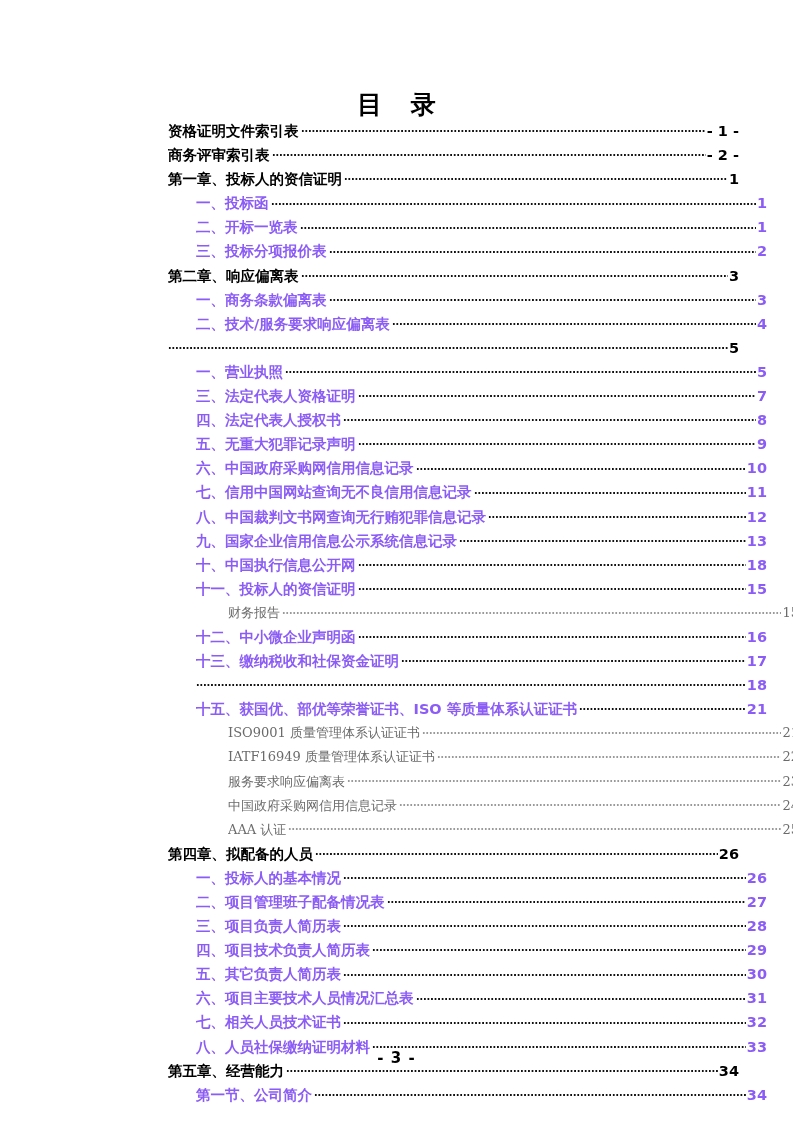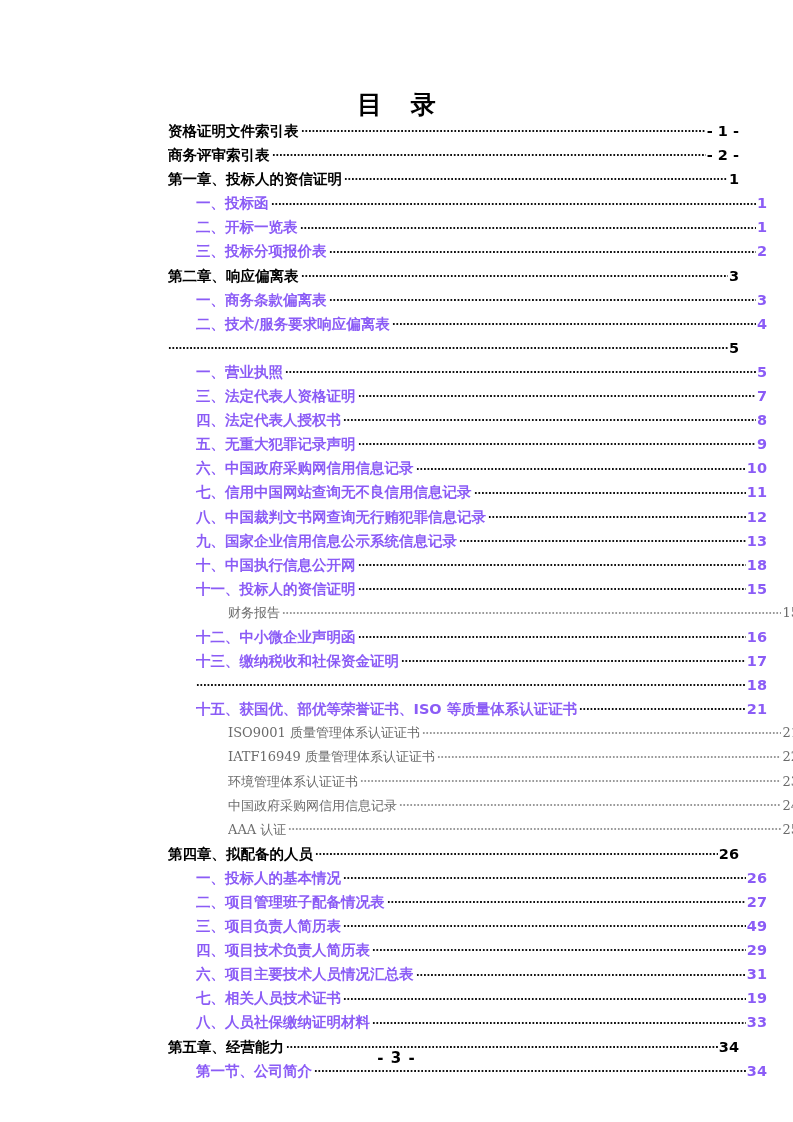--- a/index.html
+++ b/index.html
@@ -273,21 +273,21 @@
         <span class="label">ISO9001 质量管理体系认证证书</span>
         <span class="leader"></span>
         <span class="pagenum">21</span>
       </div>
       <div class="toc-entry lvl3">
         <span class="label">IATF16949 质量管理体系认证证书</span>
         <span class="leader"></span>
         <span class="pagenum">22</span>
       </div>
       <div class="toc-entry lvl3">
-        <span class="label">环境管理体系认证证书</span>
+        <span class="label">服务要求响应偏离表</span>
         <span class="leader"></span>
         <span class="pagenum">23</span>
       </div>
       <div class="toc-entry lvl3">
         <span class="label">中国政府采购网信用信息记录</span>
         <span class="leader"></span>
         <span class="pagenum">24</span>
       </div>
       <div class="toc-entry lvl3">
         <span class="label">AAA 认证</span>
@@ -305,36 +305,41 @@
         <span class="pagenum">26</span>
       </div>
       <div class="toc-entry lvl2">
         <span class="label">二、项目管理班子配备情况表</span>
         <span class="leader"></span>
         <span class="pagenum">27</span>
       </div>
       <div class="toc-entry lvl2">
         <span class="label">三、项目负责人简历表</span>
         <span class="leader"></span>
-        <span class="pagenum">49</span>
+        <span class="pagenum">28</span>
       </div>
       <div class="toc-entry lvl2">
         <span class="label">四、项目技术负责人简历表</span>
         <span class="leader"></span>
         <span class="pagenum">29</span>
       </div>
       <div class="toc-entry lvl2">
+        <span class="label">五、其它负责人简历表</span>
+        <span class="leader"></span>
+        <span class="pagenum">30</span>
+      </div>
+      <div class="toc-entry lvl2">
         <span class="label">六、项目主要技术人员情况汇总表</span>
         <span class="leader"></span>
         <span class="pagenum">31</span>
       </div>
       <div class="toc-entry lvl2">
         <span class="label">七、相关人员技术证书</span>
         <span class="leader"></span>
-        <span class="pagenum">19</span>
+        <span class="pagenum">32</span>
       </div>
       <div class="toc-entry lvl2">
         <span class="label">八、人员社保缴纳证明材料</span>
         <span class="leader"></span>
         <span class="pagenum">33</span>
       </div>
       <div class="toc-entry lvl1">
         <span class="label">第五章、经营能力</span>
         <span class="leader"></span>
         <span class="pagenum">34</span>

